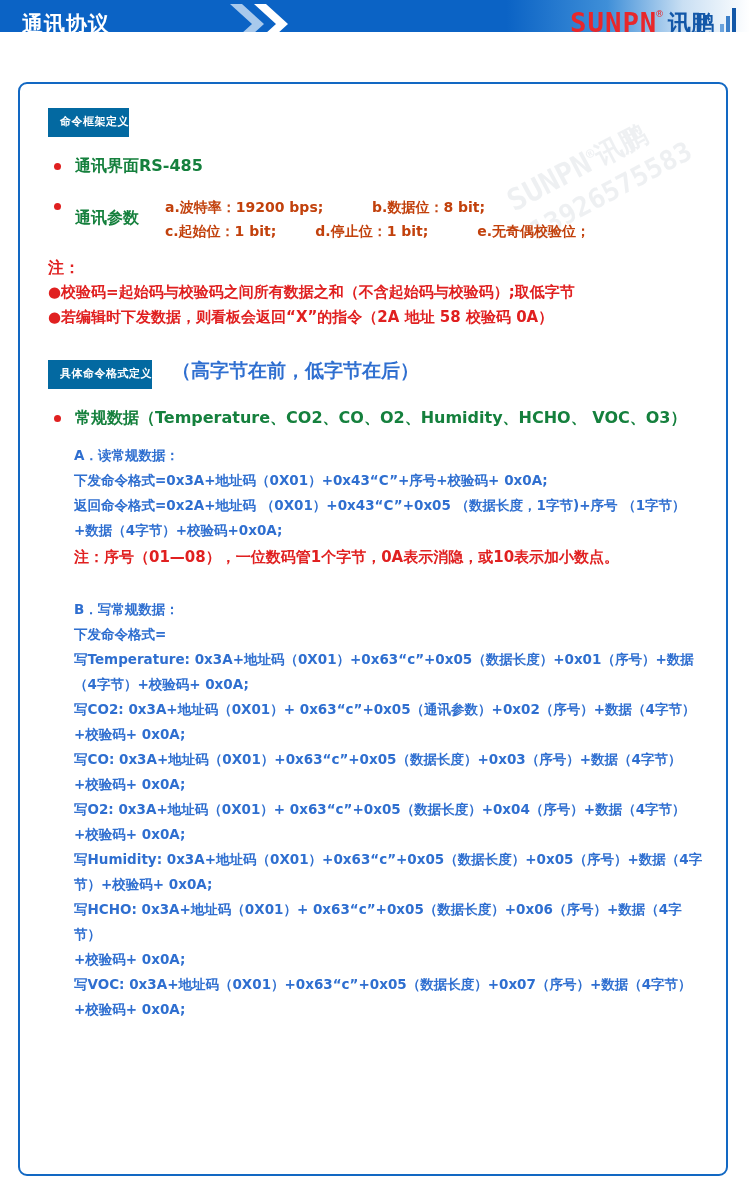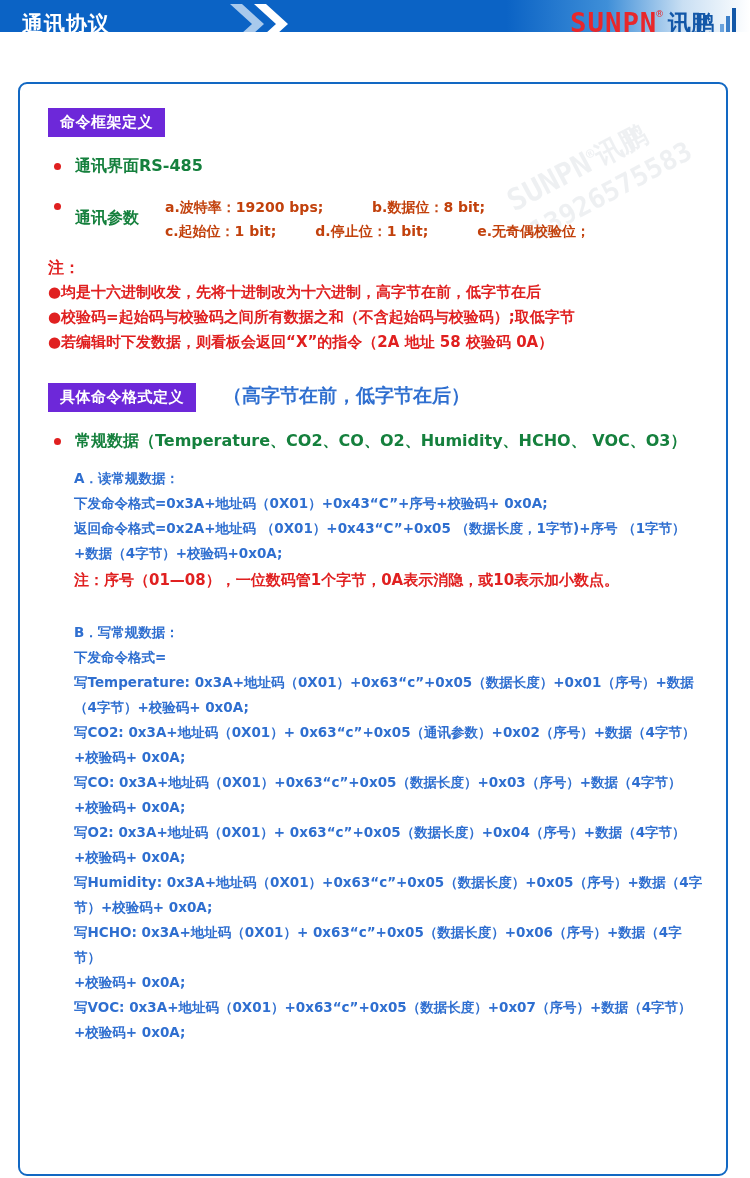--- a/index.html
+++ b/index.html
@@ -142,29 +142,29 @@
   }
 
   .content {
     position: relative;
     padding: 24px 18px 0 28px;
   }
 
   
   .badge {
     display: inline-block;
-    background: #6d28d9;
+    background: #0369a1;
     color: #ffffff;
-    font-size: 15px;
-    font-weight: bold;
-    padding: 5px 12px 6px 12px;
+    font-size: 11px;
+    font-weight: bold;
+    padding: 5px 0 6px 12px;
     line-height: 18px;
     letter-spacing: 0.5px;
   }
-  .badge-row { display: flex; align-items: baseline; gap: 27px; }
+  .badge-row { display: flex; align-items: baseline; gap: 20px; }
   .badge-note {
     color: #2f6fd0;
     font-size: 19px;
     font-weight: bold;
   }
 
   
   .bullet-row {
     display: flex;
     align-items: flex-start;
@@ -281,21 +281,20 @@
         <span class="bullet-dot"></span>
         <span class="bullet-label" style="margin-top:12px;">通讯参数</span>
         <span class="param-block" style="margin-top:0;">
           <span class="param-line" style="display:block;">a.波特率：19200 bps;          b.数据位：8 bit;</span>
           <span class="param-line" style="display:block;">c.起始位：1 bit;        d.停止位：1 bit;          e.无奇偶校验位；</span>
         </span>
       </div>
 
       <div class="red-notes">
         <div class="nt-head">注：</div>
-        <div>●均是十六进制收发，先将十进制改为十六进制，高字节在前，低字节在后</div>
         <div>●校验码=起始码与校验码之间所有数据之和（不含起始码与校验码）;取低字节</div>
         <div>●若编辑时下发数据，则看板会返回“X”的指令（2A 地址 58 校验码 0A）</div>
       </div>
     </div>
 
     <div style="margin-top:28px;">
       <div class="badge-row">
         <span class="badge">具体命令格式定义</span>
         <span class="badge-note">（高字节在前，低字节在后）</span>
       </div>

